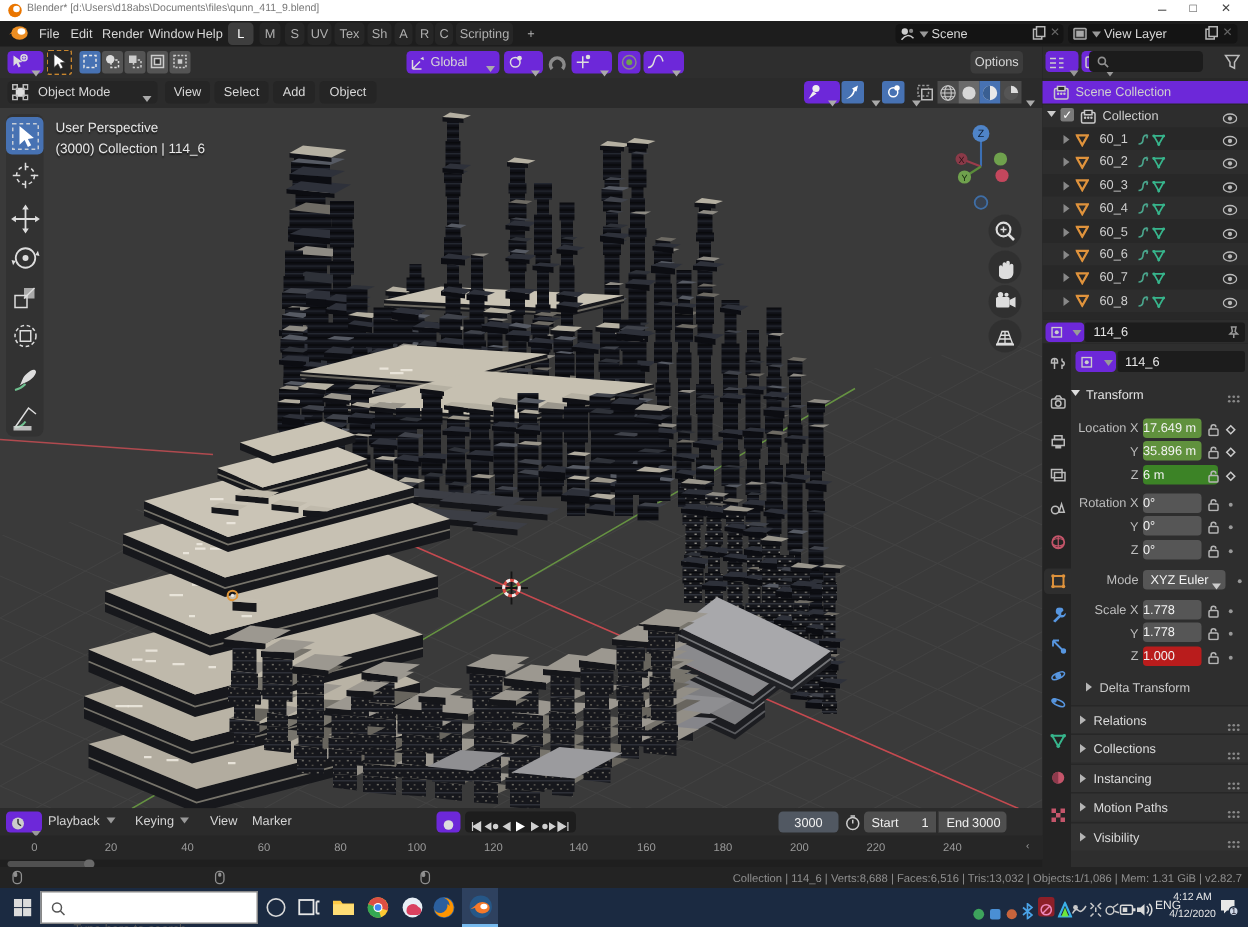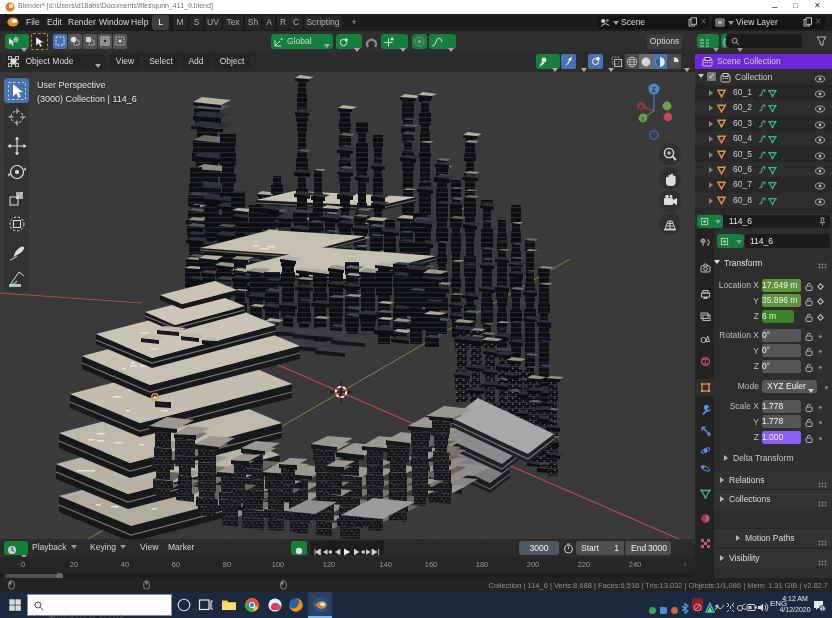--- a/index.html
+++ b/index.html
@@ -11,21 +11,21 @@
 #topbar{top:31px;width:695px;height:21px;background:#2e2e2e}
 #vphead{top:52px;width:695px;height:20px;background:#2b2b2b}
 #viewport{top:72px;width:695px;height:467px;background:#3a3a3a}
 #rpanel{top:31px;left:695px;width:137px;height:547px}
 #timeline{top:539px;width:695px;height:40px;background:#2b2b2b}
 #statusbar{top:578px;width:832px;height:14px;background:#232323;color:#8f8f8f;font-size:7.5px}
 #taskbar{top:592px;width:832px;height:26px;background:#1b2a41}
 .mi{position:absolute;top:3px;color:#d8d8d8}
 .tab{position:absolute;top:1px;height:15px;line-height:15px;color:#b0b0b0;text-align:center;background:#262626;border-radius:3px}
 .tabsel{background:#3e3e3e;color:#fff}
-.chip{position:absolute;background:#15803d;border-radius:3px;color:#d8d8d8}
+.chip{position:absolute;background:#6d28d9;border-radius:3px;color:#d8d8d8}
 .vhbtn{position:absolute;top:2px;height:15px;line-height:15px;background:#252525;border-radius:3px;color:#d8d8d8;font-size:8.5px;text-align:center}
 .olrow{position:absolute;left:0;width:137px;height:15.3px;color:#cfcfcf;font-size:8.5px;line-height:15.3px}
 .prow{position:absolute;color:#c8c8c8;font-size:8.5px;height:14px;line-height:14px}
 .plabel{position:absolute;text-align:right;color:#bdbdbd;font-size:8.5px}
 .pfield{position:absolute;border-radius:2.5px;text-align:left;color:#f2f2f2;font-size:8.5px}
 .sech{position:absolute;left:19px;width:118px;background:#323232;color:#dcdcdc;font-size:8.5px;border-top:1px solid #272727}
 </style></head>
 <body>
 <div id="page">
 
@@ -1656,21 +1656,21 @@
       <span class="abs" style="left:91px;top:2.5px"><svg width="8" height="9" viewBox="0 0 8 9">
               <rect x="1" y="4" width="6" height="4.4" rx="0.8" fill="none" stroke="#b5b5b5"></rect>
               <path d="M2.4 4 v-1.2 a1.6 1.6 0 0 1 3.2 0" fill="none" stroke="#b5b5b5"></path>
             </svg></span>
       <span class="abs" style="left:102px;top:2.5px"><svg width="9" height="9" viewBox="0 0 9 9">
               <rect x="2.6" y="2.6" width="3.8" height="3.8" fill="none" stroke="#ccc" transform="rotate(45 4.5 4.5)"></rect>
             </svg></span>
         </div>
         <div class="prow" style="left:19px;top:80px;width:118px">
       <span class="plabel" style="left:0;width:45px">Z</span>
-      <span class="pfield" style="left:48px;top:0.5px;width:32px;height:13px;line-height:13px;background:#3c8326">6 m</span>
+      <span class="pfield" style="left:48px;top:0.5px;width:50px;height:13px;line-height:13px;background:#3c8326">6 m</span>
       <span class="abs" style="left:91px;top:2.5px"><svg width="8" height="9" viewBox="0 0 8 9">
               <rect x="1" y="4" width="6" height="4.4" rx="0.8" fill="none" stroke="#b5b5b5"></rect>
               <path d="M2.4 4 v-1.2 a1.6 1.6 0 0 1 3.2 0" fill="none" stroke="#b5b5b5"></path>
             </svg></span>
       <span class="abs" style="left:102px;top:2.5px"><svg width="9" height="9" viewBox="0 0 9 9">
               <rect x="2.6" y="2.6" width="3.8" height="3.8" fill="none" stroke="#ccc" transform="rotate(45 4.5 4.5)"></rect>
             </svg></span>
         </div>
         <div class="prow" style="left:19px;top:99px;width:118px">
       <span class="plabel" style="left:0;width:45px">Rotation X</span>
@@ -1729,21 +1729,21 @@
       <span class="abs" style="left:91px;top:2.5px"><svg width="8" height="9" viewBox="0 0 8 9">
               <rect x="1" y="4" width="6" height="4.4" rx="0.8" fill="none" stroke="#b5b5b5"></rect>
               <path d="M2.4 4 v-1.2 a1.6 1.6 0 0 1 3.2 0" fill="none" stroke="#b5b5b5"></path>
             </svg></span>
       <span class="abs" style="left:102px;top:2.5px"><svg width="9" height="9" viewBox="0 0 9 9">
               <circle cx="4.5" cy="4.5" r="1.3" fill="#999"></circle>
             </svg></span>
         </div>
         <div class="prow" style="left:19px;top:201px;width:118px">
       <span class="plabel" style="left:0;width:45px">Z</span>
-      <span class="pfield" style="left:48px;top:0.5px;width:39px;height:13px;line-height:13px;background:#8b5cf6">1.000</span>
+      <span class="pfield" style="left:48px;top:0.5px;width:39px;height:13px;line-height:13px;background:#b91c1c">1.000</span>
       <span class="abs" style="left:91px;top:2.5px"><svg width="8" height="9" viewBox="0 0 8 9">
               <rect x="1" y="4" width="6" height="4.4" rx="0.8" fill="none" stroke="#b5b5b5"></rect>
               <path d="M2.4 4 v-1.2 a1.6 1.6 0 0 1 3.2 0" fill="none" stroke="#b5b5b5"></path>
             </svg></span>
       <span class="abs" style="left:102px;top:2.5px"><svg width="9" height="9" viewBox="0 0 9 9">
               <circle cx="4.5" cy="4.5" r="1.3" fill="#999"></circle>
             </svg></span>
         </div>
    <div class="prow" style="left:19px;top:222px;width:118px"><span style="margin-left:10px"><span style="display:inline-block;width:0;height:0;border-left:4px solid #b5b5b5;border-top:3.5px solid transparent;border-bottom:3.5px solid transparent;margin-right:5px"></span>Delta Transform</span></div>
    <div class="sech" style="top:241px;height:19px;line-height:19px"><span style="margin-left:6px"><span style="display:inline-block;width:0;height:0;border-left:4px solid #b5b5b5;border-top:3.5px solid transparent;border-bottom:3.5px solid transparent;margin-right:5px"></span>Relations</span><span style="position:absolute;right:5px;top:6px"><svg width="9" height="7" viewBox="0 0 9 7">
@@ -1759,21 +1759,31 @@
         <div class="sech" style="top:260px;height:19px;line-height:19px"><span style="margin-left:6px"><span style="display:inline-block;width:0;height:0;border-left:4px solid #b5b5b5;border-top:3.5px solid transparent;border-bottom:3.5px solid transparent;margin-right:5px"></span>Collections</span><span style="position:absolute;right:5px;top:6px"><svg width="9" height="7" viewBox="0 0 9 7">
               <g fill="#8a8a8a">
                 <circle cx="1.5" cy="1.5" r="0.9"></circle>
                 <circle cx="4.5" cy="1.5" r="0.9"></circle>
                 <circle cx="7.5" cy="1.5" r="0.9"></circle>
                 <circle cx="1.5" cy="4.5" r="0.9"></circle>
                 <circle cx="4.5" cy="4.5" r="0.9"></circle>
                 <circle cx="7.5" cy="4.5" r="0.9"></circle>
               </g>
             </svg></span></div>
-        <div class="sech" style="top:299px;height:19px;line-height:19px"><span style="margin-left:22px"><span style="display:inline-block;width:0;height:0;border-left:4px solid #b5b5b5;border-top:3.5px solid transparent;border-bottom:3.5px solid transparent;margin-right:5px"></span>Motion Paths</span><span style="position:absolute;right:5px;top:6px"><svg width="9" height="7" viewBox="0 0 9 7">
+        <div class="sech" style="top:280px;height:19px;line-height:19px"><span style="margin-left:6px"><span style="display:inline-block;width:0;height:0;border-left:4px solid #b5b5b5;border-top:3.5px solid transparent;border-bottom:3.5px solid transparent;margin-right:5px"></span>Instancing</span><span style="position:absolute;right:5px;top:6px"><svg width="9" height="7" viewBox="0 0 9 7">
+              <g fill="#8a8a8a">
+                <circle cx="1.5" cy="1.5" r="0.9"></circle>
+                <circle cx="4.5" cy="1.5" r="0.9"></circle>
+                <circle cx="7.5" cy="1.5" r="0.9"></circle>
+                <circle cx="1.5" cy="4.5" r="0.9"></circle>
+                <circle cx="4.5" cy="4.5" r="0.9"></circle>
+                <circle cx="7.5" cy="4.5" r="0.9"></circle>
+              </g>
+            </svg></span></div>
+        <div class="sech" style="top:299px;height:19px;line-height:19px"><span style="margin-left:6px"><span style="display:inline-block;width:0;height:0;border-left:4px solid #b5b5b5;border-top:3.5px solid transparent;border-bottom:3.5px solid transparent;margin-right:5px"></span>Motion Paths</span><span style="position:absolute;right:5px;top:6px"><svg width="9" height="7" viewBox="0 0 9 7">
               <g fill="#8a8a8a">
                 <circle cx="1.5" cy="1.5" r="0.9"></circle>
                 <circle cx="4.5" cy="1.5" r="0.9"></circle>
                 <circle cx="7.5" cy="1.5" r="0.9"></circle>
                 <circle cx="1.5" cy="4.5" r="0.9"></circle>
                 <circle cx="4.5" cy="4.5" r="0.9"></circle>
                 <circle cx="7.5" cy="4.5" r="0.9"></circle>
               </g>
             </svg></span></div>
         <div class="sech" style="top:319px;height:19px;line-height:19px"><span style="margin-left:6px"><span style="display:inline-block;width:0;height:0;border-left:4px solid #b5b5b5;border-top:3.5px solid transparent;border-bottom:3.5px solid transparent;margin-right:5px"></span>Visibility</span><span style="position:absolute;right:5px;top:6px"><svg width="9" height="7" viewBox="0 0 9 7">

